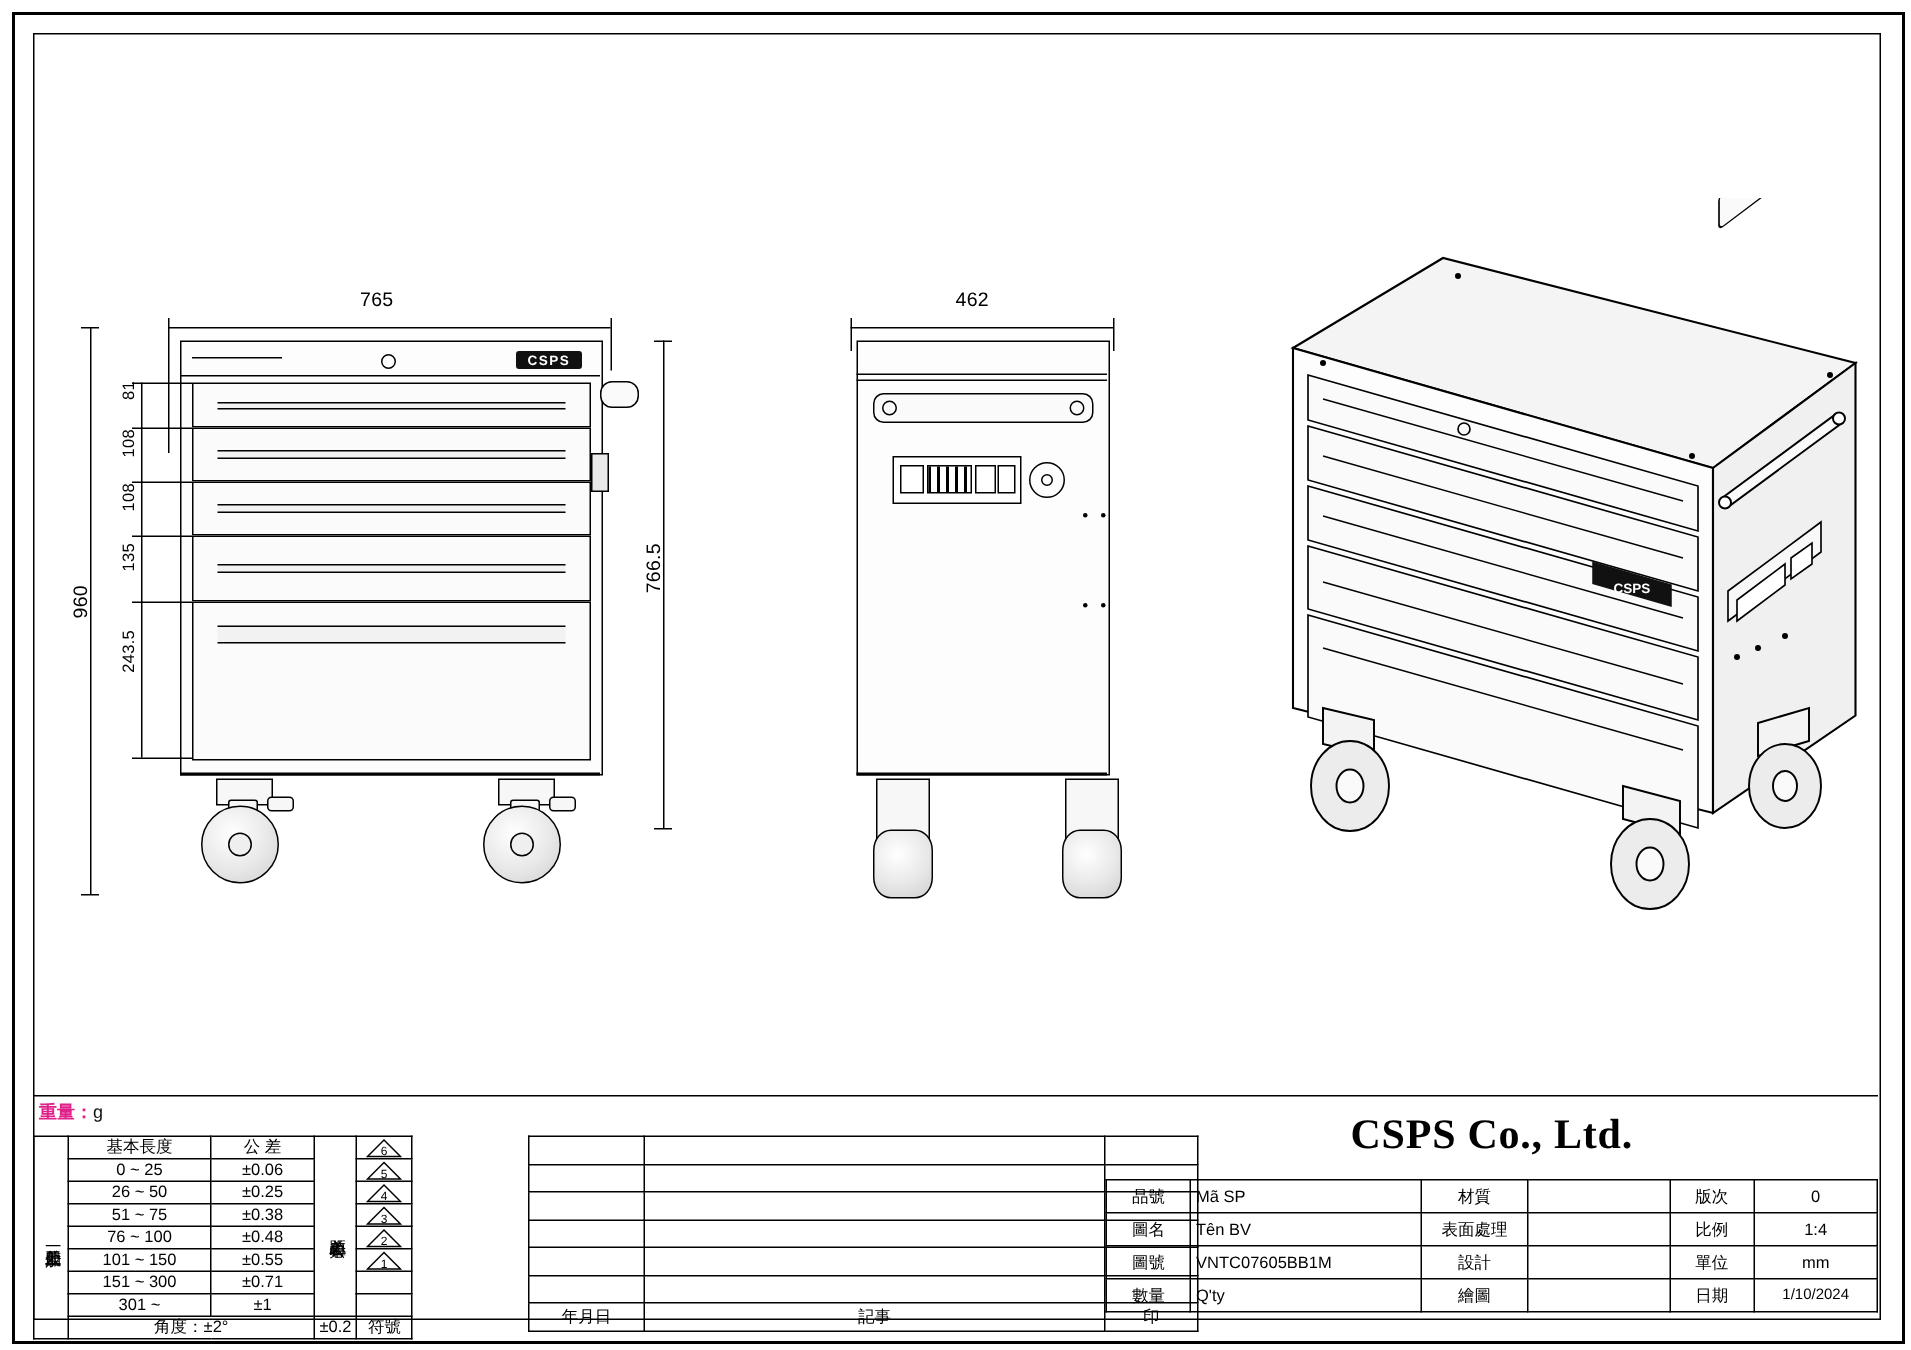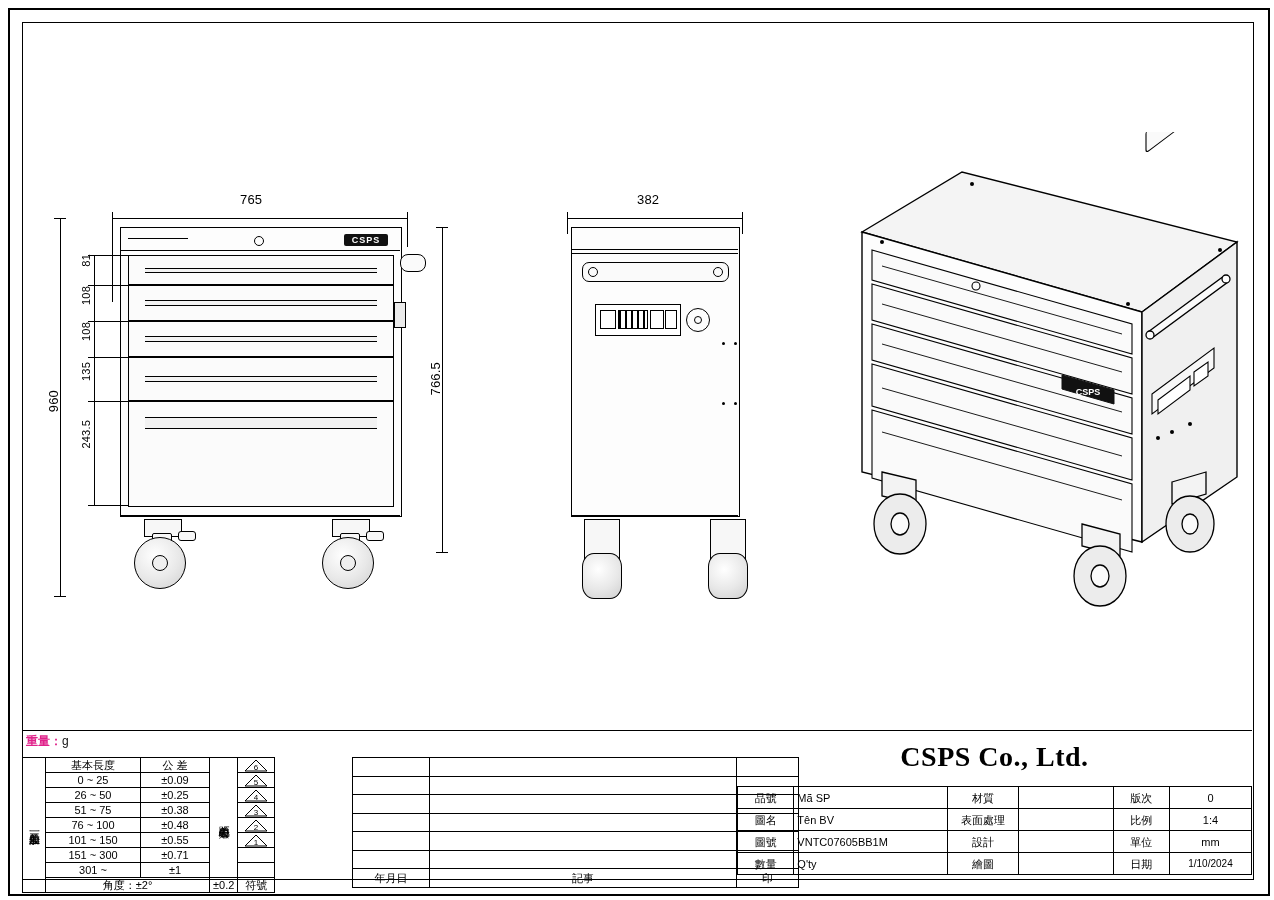--- a/index.html
+++ b/index.html
@@ -195,21 +195,21 @@
       <div class="dim-line h-line" style="left:414px; top:205px; width:12px;"></div>
       <div class="dim-line h-line" style="left:414px; top:530px; width:12px;"></div>
       <div class="lbl vert" style="left:406px; top:340px;">766.5</div>
     </div>
 
     <div>
 
       <div class="dim-line h-line" style="left:545px; top:196px; width:175px;"></div>
       <div class="tick" style="left:545px; top:190px; height:22px;"></div>
       <div class="tick" style="left:720px; top:190px; height:22px;"></div>
-      <div class="lbl" style="left:615px; top:170px;">382</div>
+      <div class="lbl" style="left:615px; top:170px;">462</div>
 
       <div class="cab-outline cab-fill" style="left:549px; top:205px; width:167px; height:288px;"></div>
       <div class="dim-line h-line" style="left:549px; top:227px; width:167px;"></div>
       <div class="dim-line h-line" style="left:549px; top:231px; width:167px;"></div>
 
       <div class="grip" style="left:560px; top:240px; width:145px; height:18px;"></div>
       <div style="position:absolute; left:566px; top:245px; width:8px; height:8px; border:1px solid #000; border-radius:50%;"></div>
       <div style="position:absolute; left:691px; top:245px; width:8px; height:8px; border:1px solid #000; border-radius:50%;"></div>
 
       <div class="panel-box" style="left:573px; top:282px; width:84px; height:30px;"></div>
@@ -331,21 +331,21 @@
         </td>
         <td class="c" style="width:36px; padding:0;">
           <svg class="tri-svg" width="24" height="13" viewBox="0 0 24 13">
                 <polygon points="12,1 23,12 1,12" fill="none" stroke="#000" stroke-width="1"></polygon>
                 <text x="12" y="11" font-size="8" text-anchor="middle" font-family="Liberation Sans, sans-serif">6</text>
               </svg>
         </td>
       </tr>
       <tr>
         <td class="c">0  ~  25</td>
-        <td class="c">±0.09</td>
+        <td class="c">±0.06</td>
         <td class="c" style="padding:0;">
           <svg class="tri-svg" width="24" height="13" viewBox="0 0 24 13">
                 <polygon points="12,1 23,12 1,12" fill="none" stroke="#000" stroke-width="1"></polygon>
                 <text x="12" y="11" font-size="8" text-anchor="middle" font-family="Liberation Sans, sans-serif">5</text>
               </svg>
         </td>
       </tr>
       <tr>
         <td class="c">26  ~  50</td>
         <td class="c">±0.25</td>

